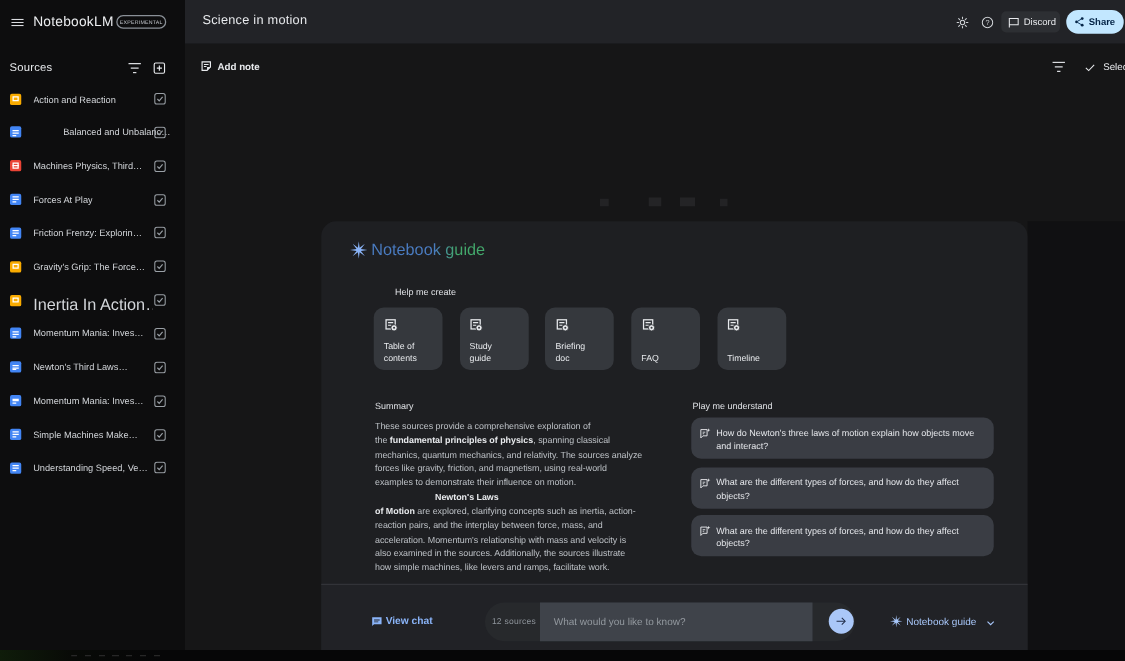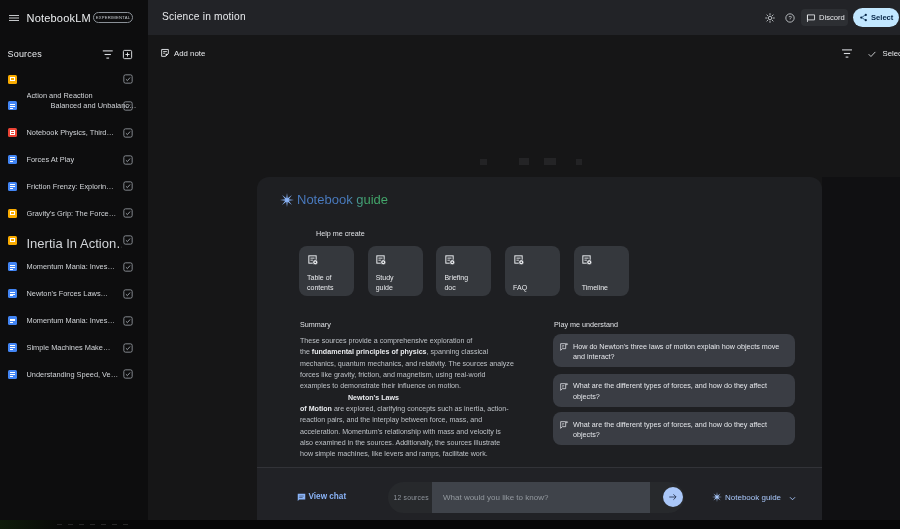--- a/index.html
+++ b/index.html
@@ -60,60 +60,60 @@
 <div class="abs" style="left:853px;top:8px;width:46px;height:18.5px;background:#c2e7ff;border-radius:10px;"></div>
 <svg class="abs" style="left:859px;top:13px;" width="9" height="9" viewBox="0 0 24 24" fill="#052547">
   <circle cx="18" cy="5" r="3"></circle>
     <circle cx="6" cy="12" r="3"></circle>
     <circle cx="18" cy="19" r="3"></circle>
   <g stroke="#08305c" stroke-width="2">
       <line x1="8.6" y1="10.5" x2="15.4" y2="6.5"></line>
       <line x1="8.6" y1="13.5" x2="15.4" y2="17.5"></line>
     </g>
 </svg>
-<div class="abs" style="left:871px;top:13px;font-size:7.6px;font-weight:700;color:#052547;">Select</div>
+<div class="abs" style="left:871px;top:13px;font-size:7.6px;font-weight:700;color:#052547;">Share</div>
 
 <div class="abs" style="left:7.5px;top:48.5px;font-size:9px;font-weight:500;color:#e8eaed;letter-spacing:.2px;">Sources</div>
 
 <svg class="abs" style="left:101.5px;top:50px;" width="11.5" height="9" viewBox="0 0 12 10" stroke="#dadce0" stroke-width="1.2">
   <line x1="0.5" y1="1" x2="11.5" y2="1"></line>
     <line x1="2.5" y1="5" x2="9.5" y2="5"></line>
     <line x1="4.5" y1="9" x2="7.5" y2="9"></line>
 </svg>
 
 <svg class="abs" style="left:121.5px;top:48.5px;" width="11" height="11" viewBox="0 0 24 24" fill="none" stroke="#e8eaed" stroke-width="2">
   <rect x="3" y="3" width="18" height="18" rx="2.5"></rect>
   <line x1="12" y1="7.5" x2="12" y2="16.5"></line>
     <line x1="7.5" y1="12" x2="16.5" y2="12"></line>
 </svg>
 
 <div id="rows">
     <div class="abs" style="left:8px;top:74.5px;width:9px;height:9px;border-radius:1.5px;background:#f9ab00;">
       <div style="position:absolute;left:1.7px;top:2.6px;width:5.6px;height:3.8px;border:1px solid #fff;"></div>
     </div>
-    <div class="abs" style="left:26.5px;top:74.5px;max-width:95px;overflow:hidden;font-size:7.4px;color:#d2d5d9;white-space:nowrap;margin-top:16px;">Action and Reaction</div>
+    <div class="abs" style="left:26.5px;top:74.5px;max-width:95px;overflow:hidden;font-size:7.4px;color:#d2d5d9;white-space:nowrap;">Action and Reaction</div>
     <svg class="abs" style="left:123px;top:74px;" width="10" height="10" viewBox="0 0 24 24" fill="none" stroke="#9aa0a6" stroke-width="2">
       <rect x="2" y="2" width="20" height="20" rx="4"></rect>
       <path d="M7 12.5 l3.5 3.5 L17 8.5" stroke-width="2.2"></path>
     </svg>
     <div class="abs" style="left:8px;top:101.35px;width:9px;height:9px;border-radius:1.5px;background:#4285f4;">
       <div style="position:absolute;left:2px;top:2.4px;width:5px;height:1px;background:#fff;"></div>
              <div style="position:absolute;left:2px;top:4.3px;width:5px;height:1px;background:#fff;"></div>
              <div style="position:absolute;left:2px;top:6.2px;width:3.4px;height:1px;background:#fff;"></div>
     </div>
     <div class="abs" style="left:26.5px;top:101.35px;max-width:95px;overflow:hidden;font-size:7.4px;color:#d2d5d9;white-space:nowrap;margin-left:24px;">Balanced and Unbalanc…</div>
     <svg class="abs" style="left:123px;top:100.85px;" width="10" height="10" viewBox="0 0 24 24" fill="none" stroke="#9aa0a6" stroke-width="2">
       <rect x="2" y="2" width="20" height="20" rx="4"></rect>
       <path d="M7 12.5 l3.5 3.5 L17 8.5" stroke-width="2.2"></path>
     </svg>
     <div class="abs" style="left:8px;top:128.2px;width:9px;height:9px;border-radius:1.5px;background:#ea4335;">
       <div style="position:absolute;left:1.7px;top:2px;width:5.6px;height:5px;border:1px solid #fff;"></div>
              <div style="position:absolute;left:1.7px;top:4.1px;width:5.6px;height:1px;background:#fff;"></div>
     </div>
-    <div class="abs" style="left:26.5px;top:128.2px;max-width:95px;overflow:hidden;font-size:7.4px;color:#d2d5d9;white-space:nowrap;">Notebook Physics, Third…</div>
+    <div class="abs" style="left:26.5px;top:128.2px;max-width:95px;overflow:hidden;font-size:7.4px;color:#d2d5d9;white-space:nowrap;">Machines Physics, Third…</div>
     <svg class="abs" style="left:123px;top:127.69999999999999px;" width="10" height="10" viewBox="0 0 24 24" fill="none" stroke="#9aa0a6" stroke-width="2">
       <rect x="2" y="2" width="20" height="20" rx="4"></rect>
       <path d="M7 12.5 l3.5 3.5 L17 8.5" stroke-width="2.2"></path>
     </svg>
     <div class="abs" style="left:8px;top:155.05px;width:9px;height:9px;border-radius:1.5px;background:#4285f4;">
       <div style="position:absolute;left:2px;top:2.4px;width:5px;height:1px;background:#fff;"></div>
              <div style="position:absolute;left:2px;top:4.3px;width:5px;height:1px;background:#fff;"></div>
              <div style="position:absolute;left:2px;top:6.2px;width:3.4px;height:1px;background:#fff;"></div>
     </div>
     <div class="abs" style="left:26.5px;top:155.05px;max-width:95px;overflow:hidden;font-size:7.4px;color:#d2d5d9;white-space:nowrap;">Forces At Play</div>
@@ -155,21 +155,21 @@
     <div class="abs" style="left:26.5px;top:262.45000000000005px;max-width:95px;overflow:hidden;font-size:7.4px;color:#d2d5d9;white-space:nowrap;">Momentum Mania: Inves…</div>
     <svg class="abs" style="left:123px;top:261.95000000000005px;" width="10" height="10" viewBox="0 0 24 24" fill="none" stroke="#9aa0a6" stroke-width="2">
       <rect x="2" y="2" width="20" height="20" rx="4"></rect>
       <path d="M7 12.5 l3.5 3.5 L17 8.5" stroke-width="2.2"></path>
     </svg>
     <div class="abs" style="left:8px;top:289.3px;width:9px;height:9px;border-radius:1.5px;background:#4285f4;">
       <div style="position:absolute;left:2px;top:2.4px;width:5px;height:1px;background:#fff;"></div>
              <div style="position:absolute;left:2px;top:4.3px;width:5px;height:1px;background:#fff;"></div>
              <div style="position:absolute;left:2px;top:6.2px;width:3.4px;height:1px;background:#fff;"></div>
     </div>
-    <div class="abs" style="left:26.5px;top:289.3px;max-width:95px;overflow:hidden;font-size:7.4px;color:#d2d5d9;white-space:nowrap;">Newton's Forces Laws…</div>
+    <div class="abs" style="left:26.5px;top:289.3px;max-width:95px;overflow:hidden;font-size:7.4px;color:#d2d5d9;white-space:nowrap;">Newton's Third Laws…</div>
     <svg class="abs" style="left:123px;top:288.8px;" width="10" height="10" viewBox="0 0 24 24" fill="none" stroke="#9aa0a6" stroke-width="2">
       <rect x="2" y="2" width="20" height="20" rx="4"></rect>
       <path d="M7 12.5 l3.5 3.5 L17 8.5" stroke-width="2.2"></path>
     </svg>
     <div class="abs" style="left:8px;top:316.15px;width:9px;height:9px;border-radius:1.5px;background:#4285f4;">
       <div style="position:absolute;left:2px;top:2.4px;width:5px;height:1px;background:#fff;"></div>
              <div style="position:absolute;left:2px;top:4.3px;width:5px;height:1px;background:#fff;"></div>
              <div style="position:absolute;left:2px;top:6.2px;width:3.4px;height:1px;background:#fff;"></div>
     </div>
     <div class="abs" style="left:26.5px;top:316.15px;max-width:95px;overflow:hidden;font-size:7.4px;color:#d2d5d9;white-space:nowrap;">Momentum Mania: Inves…</div>
@@ -198,21 +198,21 @@
       <path d="M7 12.5 l3.5 3.5 L17 8.5" stroke-width="2.2"></path>
     </svg>
   </div>
 
 <svg class="abs" style="left:160px;top:48px;" width="10" height="10" viewBox="0 0 24 24" fill="none" stroke="#e8eaed">
   <path d="M4 3.5 H20 V13.5 L13.5 20 H4 Z" stroke-width="2.2"></path>
   <path d="M13.5 20 V13.5 H20 Z" fill="#e8eaed" stroke="none"></path>
   <line x1="7.5" y1="8.5" x2="16.5" y2="8.5" stroke-width="2"></line>
     <line x1="7.5" y1="12.5" x2="12.5" y2="12.5" stroke-width="2"></line>
 </svg>
-<div class="abs" style="left:174px;top:48.5px;font-size:7.8px;font-weight:400;color:#e8eaed;">Add note</div>
+<div class="abs" style="left:174px;top:48.5px;font-size:7.8px;font-weight:700;color:#e8eaed;">Add note</div>
 <svg class="abs" style="left:841px;top:49.3px;" width="12" height="9" viewBox="0 0 12 10" stroke="#dadce0" stroke-width="1.2">
   <line x1="0.5" y1="1" x2="11.5" y2="1"></line>
     <line x1="2.5" y1="5" x2="9.5" y2="5"></line>
     <line x1="4.5" y1="9" x2="7.5" y2="9"></line>
 </svg>
 <svg class="abs" style="left:867px;top:48.5px;" width="10" height="10" viewBox="0 0 24 24" fill="none" stroke="#e8eaed" stroke-width="2">
   <path d="M4 12.5 l5.5 5.5 L20 7"></path>
 </svg>
 <div class="abs" style="left:882.5px;top:48.5px;font-size:7.8px;font-weight:500;color:#e8eaed;white-space:nowrap;">Select all</div>
 

